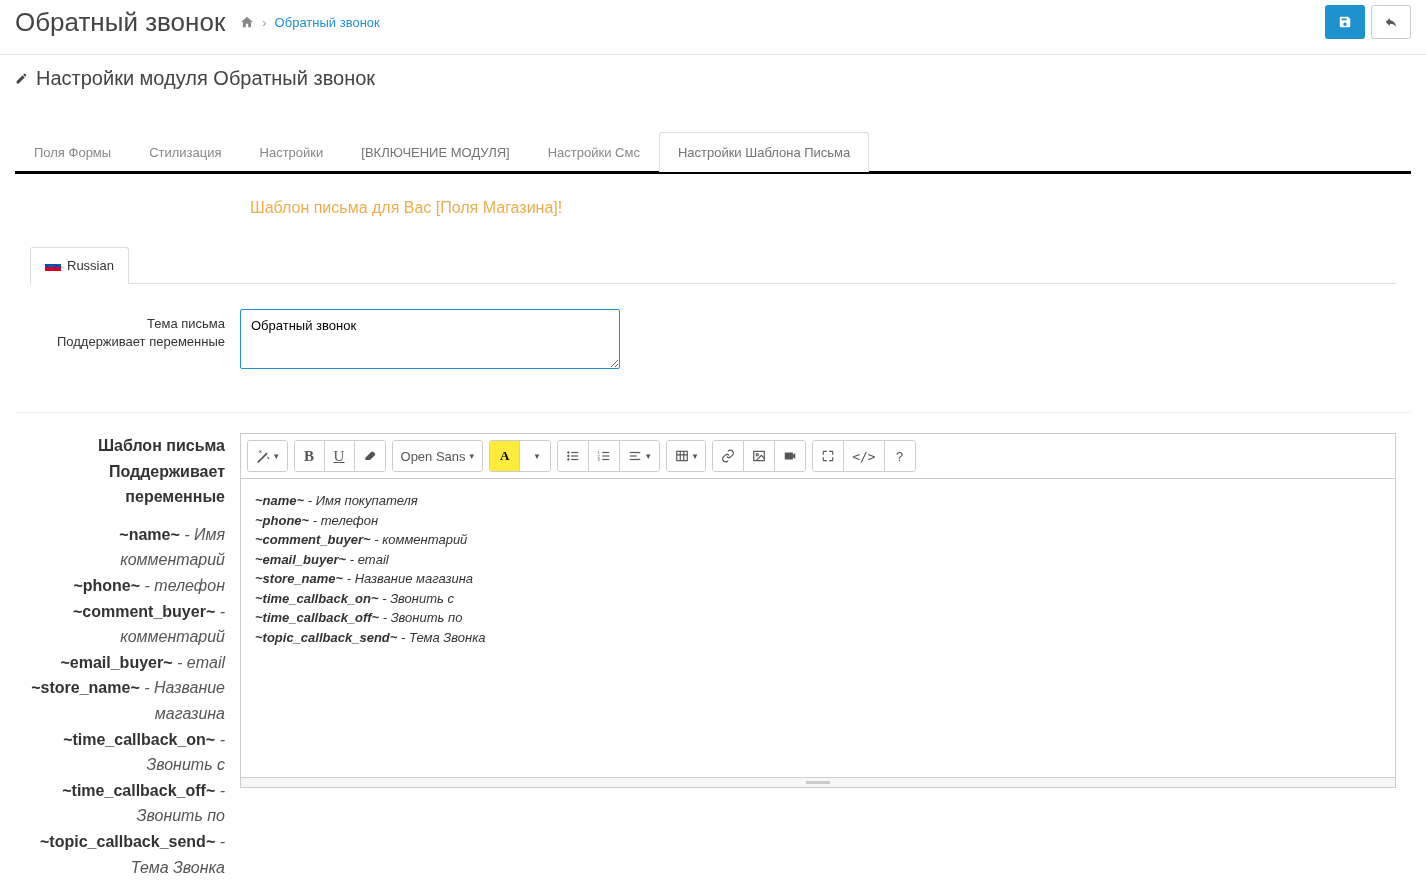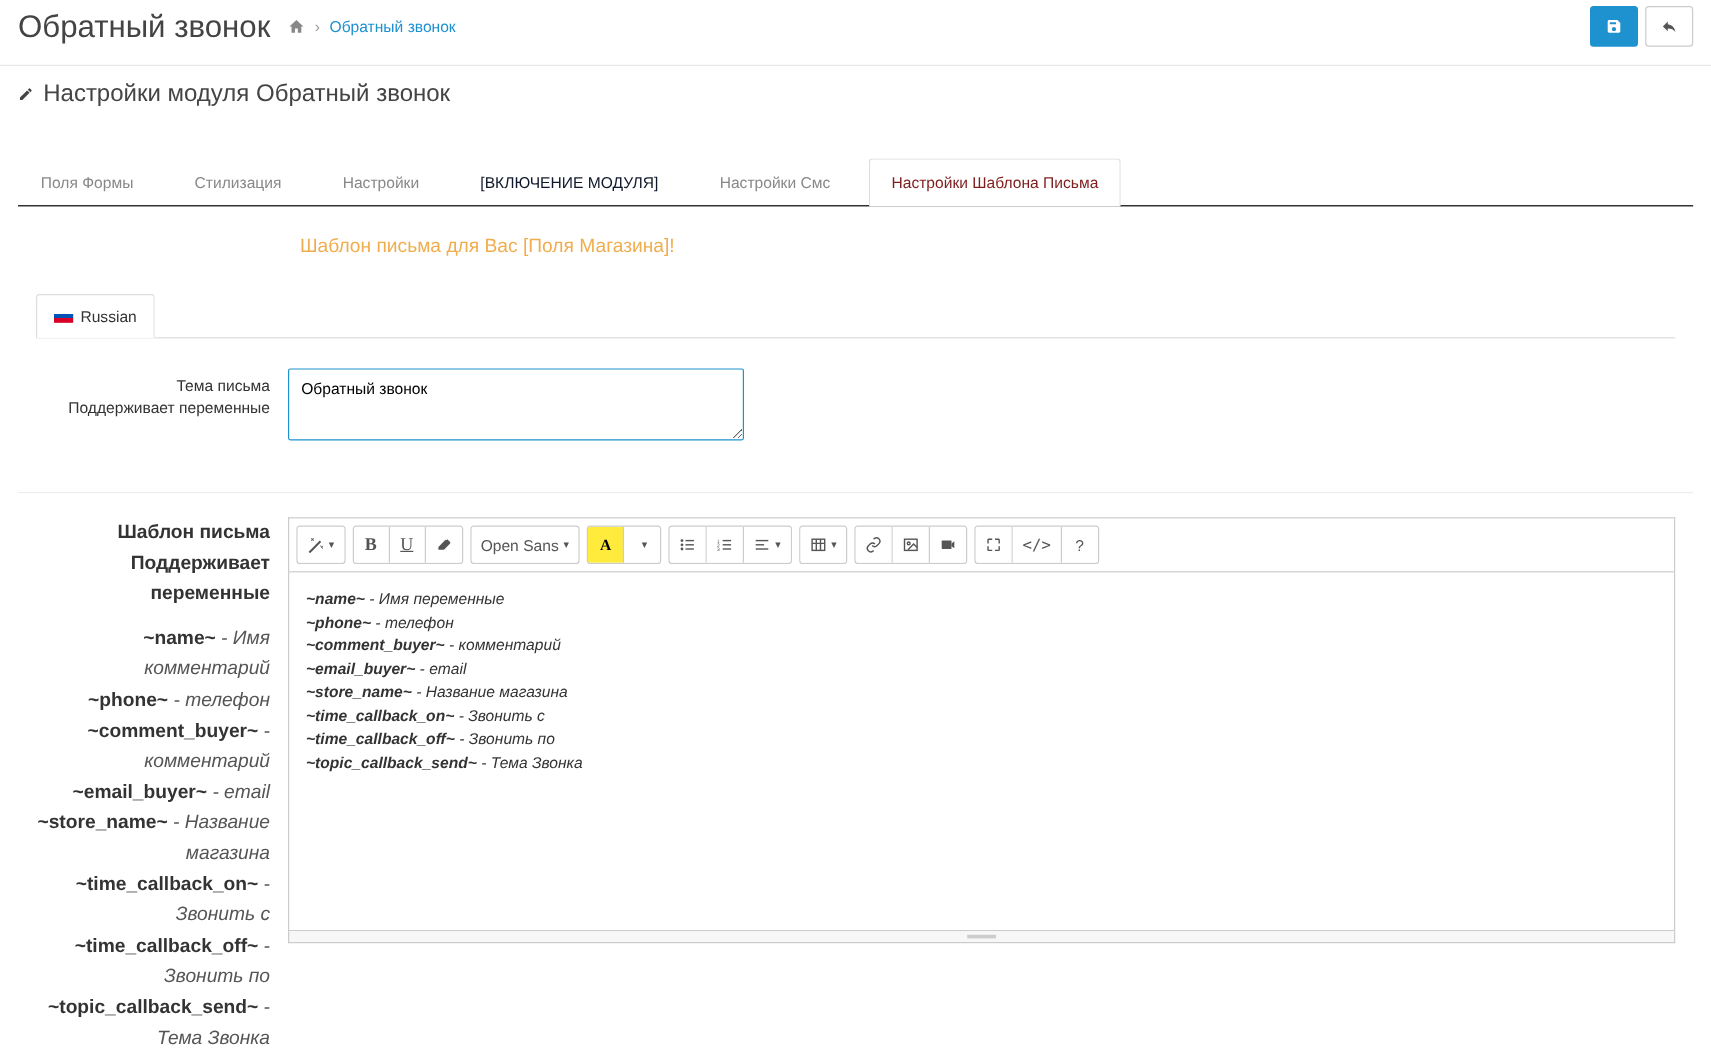--- a/index.html
+++ b/index.html
@@ -7,24 +7,24 @@
 .page-header { display: flex; align-items: center; padding: 5px 15px 15px; border-bottom: 1px solid #e8e8e8; }
 .page-title { font-size: 26px; font-weight: 300; color: #444; margin-right: 15px; }
 .breadcrumb { display: flex; align-items: center; gap: 8px; color: #999; font-size: 13px; }
 .breadcrumb a { color: #1e91cf; text-decoration: none; }
 .header-actions { margin-left: auto; display: flex; gap: 6px; }
 .btn { display: inline-flex; align-items: center; justify-content: center; height: 34px; min-width: 40px; padding: 0 12px; border: none; border-radius: 3px; cursor: pointer; font-size: 14px; }
 .btn-primary { background: #1e91cf; color: #fff; }
 .btn-default { background: #fff; border: 1px solid #ccc; color: #555; }
 .panel { padding: 15px; }
 .panel-heading { display: flex; align-items: center; gap: 8px; font-size: 20px; color: #444; padding: 12px 15px; }
-.tabs { display: flex; border-bottom: 1px solid #000000; margin: 15px 0 0; gap: 13px; }
+.tabs { display: flex; border-bottom: 3px solid #000000; margin: 15px 0 0; }
 .tab { padding: 12px 18px; color: #888; cursor: pointer; border: 1px solid transparent; border-bottom: none; margin-bottom: -1px; }
-.tab.active { color: #7f1d1d; background: #fff; border-color: #ddd; border-radius: 3px 3px 0 0; }
-.tab.highlight { color: #0f172a; }
+.tab.active { color: #737373; background: #fff; border-color: #ddd; border-radius: 3px 3px 0 0; }
+.tab.highlight { color: #737373; }
 .tab-content { padding: 25px 15px 15px; }
 .section-title { color: #f0ad4e; font-size: 16px; font-weight: 400; text-align: left; margin-left: 220px; margin-bottom: 30px; }
 .form-row { display: flex; margin-bottom: 20px; }
 .form-label { width: 210px; text-align: right; padding-right: 15px; color: #333; font-size: 13px; padding-top: 6px; line-height: 1.4; }
 .form-control-wrap { flex: 1; }
 .toggle { position: relative; width: 70px; height: 30px; background: #1fc8db; border-radius: 15px; cursor: pointer; display: flex; align-items: center; }
 .toggle-label { color: #fff; font-size: 12px; font-weight: 600; margin-left: 10px; }
 .toggle-knob { position: absolute; right: 3px; width: 24px; height: 24px; background: #fff; border-radius: 50%; }
 .lang-tabs { display: flex; border-bottom: 1px solid #ddd; margin-top: 10px; }
 .lang-tab { padding: 10px 14px; background: #fff; border: 1px solid #ddd; border-bottom: 1px solid #fff; margin-bottom: -1px; border-radius: 3px 3px 0 0; display: flex; align-items: center; gap: 6px; cursor: pointer; }
@@ -236,21 +236,21 @@
             <button class="tb-btn">
                 <svg width="14" height="14" viewBox="0 0 24 24" fill="none" stroke="#555" stroke-width="2">
                   <path d="M4 4h6M4 4v6M20 4h-6M20 4v6M4 20h6M4 20v-6M20 20h-6M20 20v-6"></path>
                 </svg>
               </button>
             <button class="tb-btn" style="font-family:monospace">&lt;/&gt;</button>
             <button class="tb-btn">?</button>
           </div>
         </div>
         <div class="editor-body" id="editor-body">
-            <div><b>~name~</b> - <i>Имя переменные</i></div>
+            <div><b>~name~</b> - <i>Имя покупателя</i></div>
             <div><b>~phone~</b> - <i>телефон</i></div>
             <div><b>~comment_buyer~</b> - <i>комментарий</i></div>
             <div><b>~email_buyer~</b> - <i>email</i></div>
             <div><b>~store_name~</b> - <i>Название магазина</i></div>
             <div><b>~time_callback_on~</b> - <i>Звонить с</i></div>
             <div><b>~time_callback_off~</b> - <i>Звонить по</i></div>
             <div><b>~topic_callback_send~</b> - <i>Тема Звонка</i></div>
           </div>
         <div class="editor-resize"></div>
       </div>

